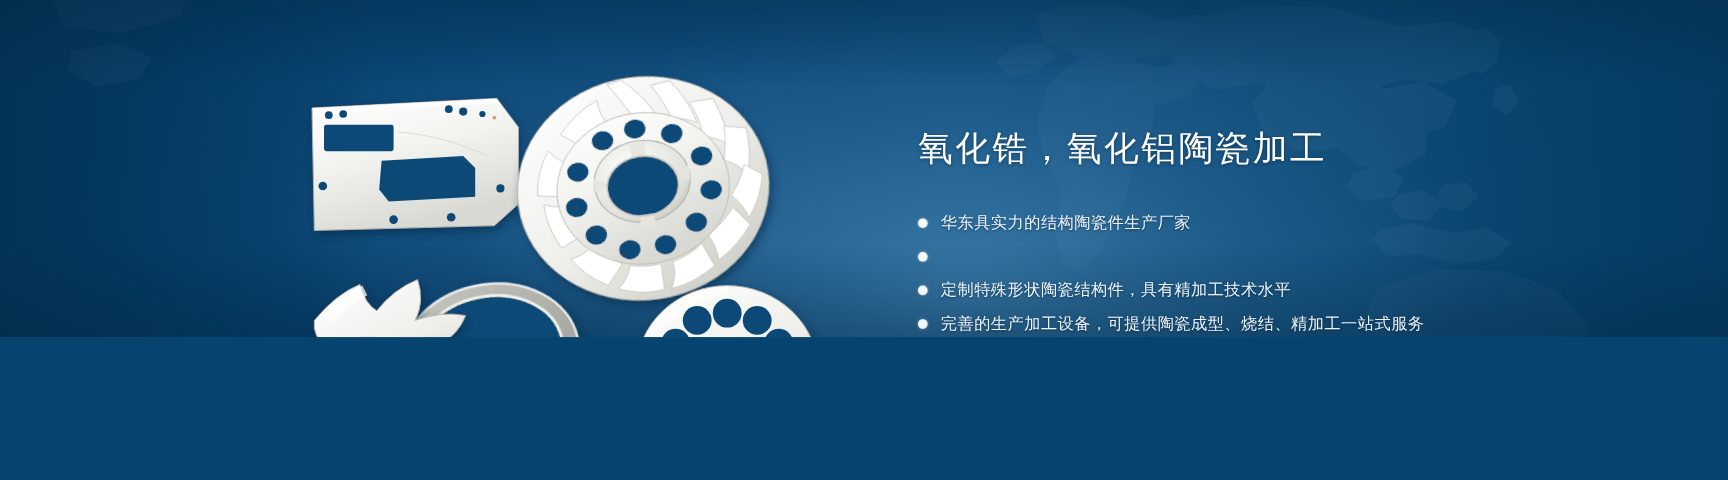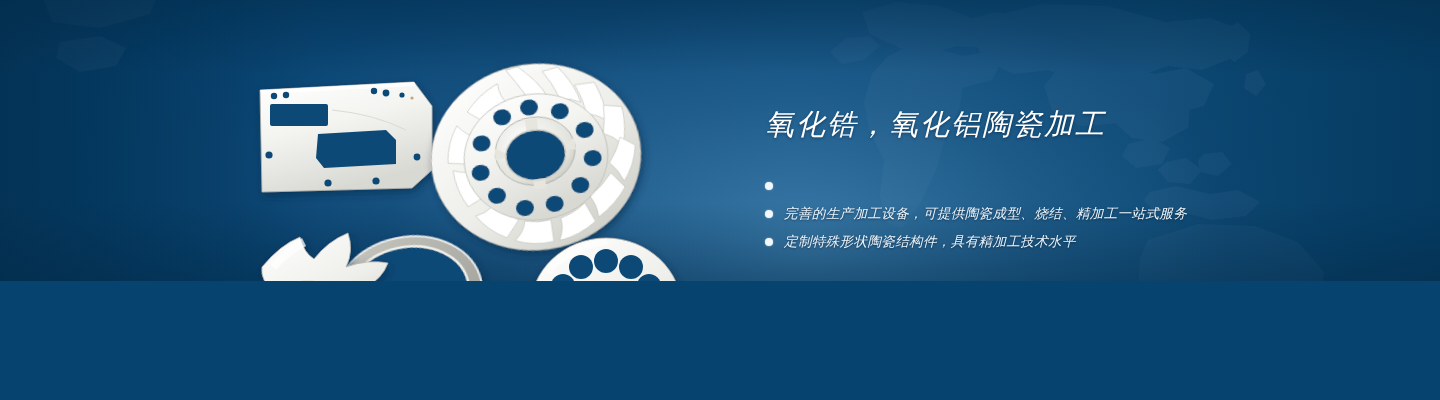--- a/index.html
+++ b/index.html
@@ -3,21 +3,20 @@
 <meta charset="utf-8">
 <style>
   html,body{margin:0;padding:0;background:#06436f;}
   body{font-family:"Liberation Sans","DejaVu Sans",sans-serif;}
 
   #banner{
     position:relative;
     width:1440px;height:281px;
     overflow:hidden;
     background:#3b82f6;
-    font-style:italic;
   }
 
   
   .bg-base{
     position:absolute;inset:0;
     background:linear-gradient(100deg,#05406c 0%,#064371 28%,#0a4a79 55%,#0a4873 78%,#074470 100%);
   }
   .bg-glow{
     position:absolute;inset:0;
     background:radial-gradient(ellipse 700px 430px at 56% 86%,
@@ -247,25 +246,29 @@
       </g>
     </svg>
   </div>
 
   <div class="copy">
     <div class="headline">氧化锆，氧化铝陶瓷加工</div>
 
     <div class="bullets">
       <div class="bullet">
         <span class="dot"></span>
+        <span>华东具实力的结构陶瓷件生产厂家</span>
+      </div>
+      <div class="bullet">
+        <span class="dot"></span>
+      </div>
+      <div class="bullet">
+        <span class="dot"></span>
+        <span>定制特殊形状陶瓷结构件，具有精加工技术水平</span>
       </div>
       <div class="bullet">
         <span class="dot"></span>
         <span>完善的生产加工设备，可提供陶瓷成型、烧结、精加工一站式服务</span>
-      </div>
-      <div class="bullet">
-        <span class="dot"></span>
-        <span>定制特殊形状陶瓷结构件，具有精加工技术水平</span>
       </div>
     </div>
   </div>
 
 </div>
 
 </body></html>

